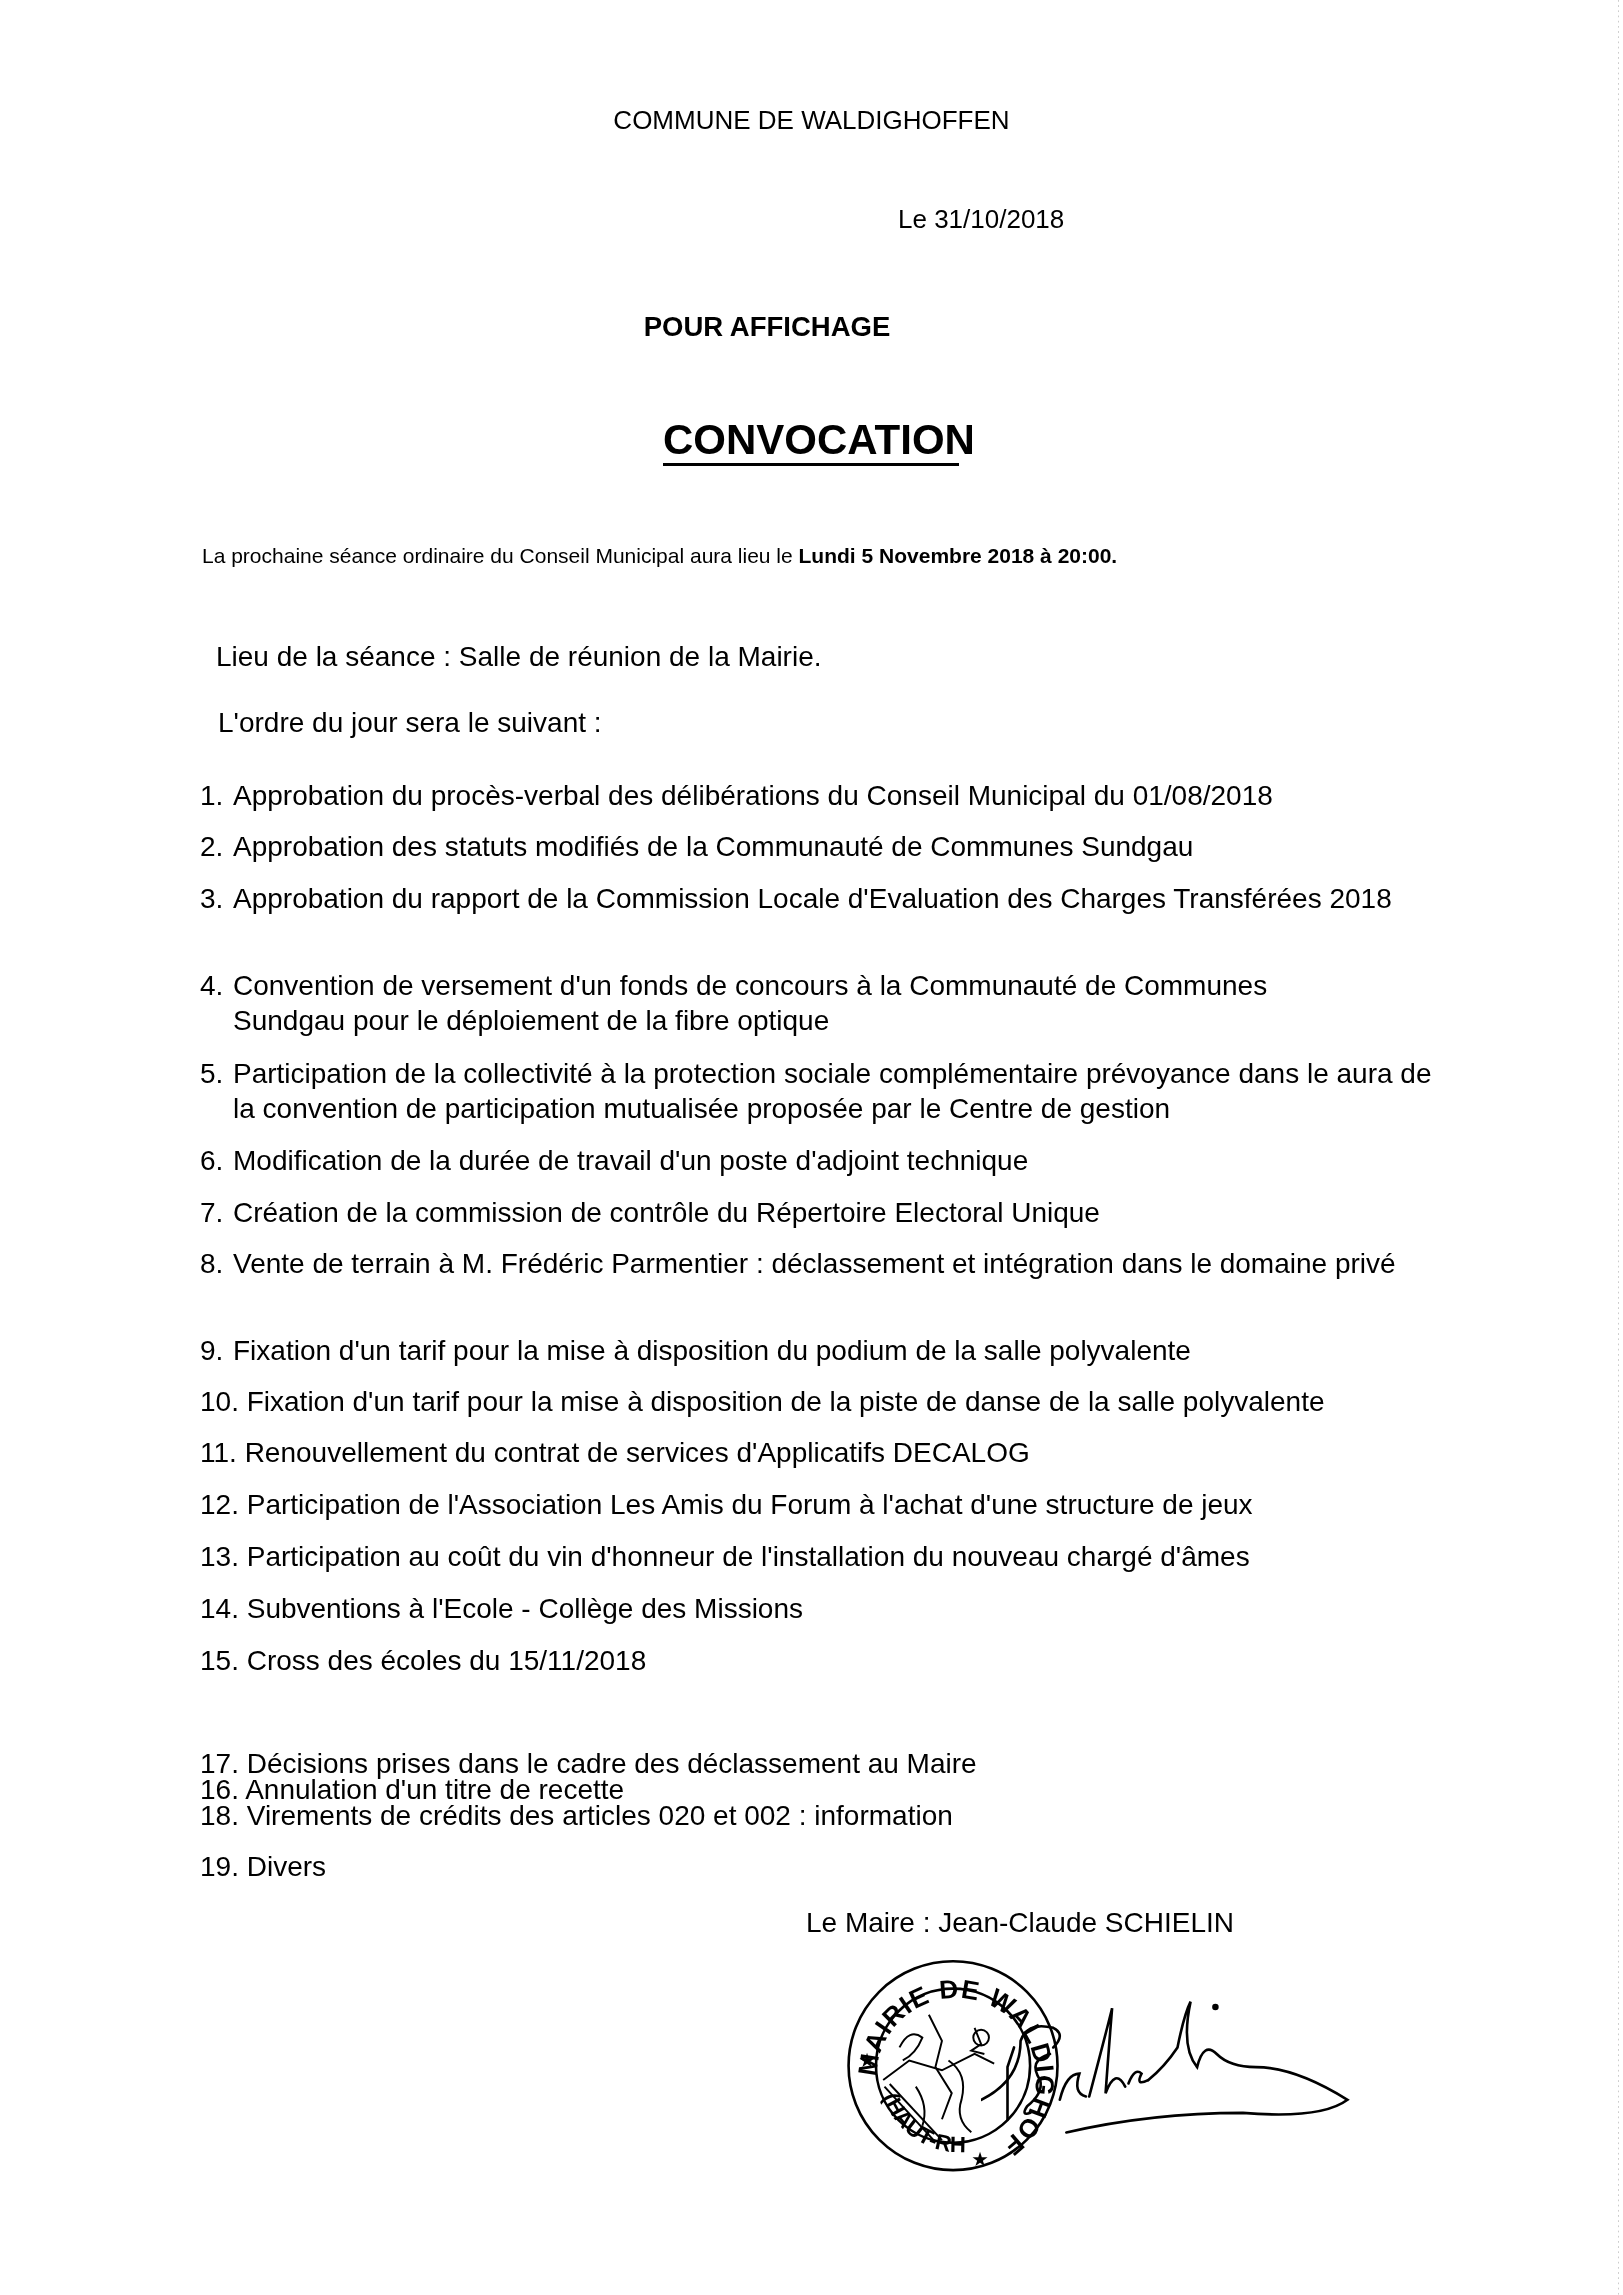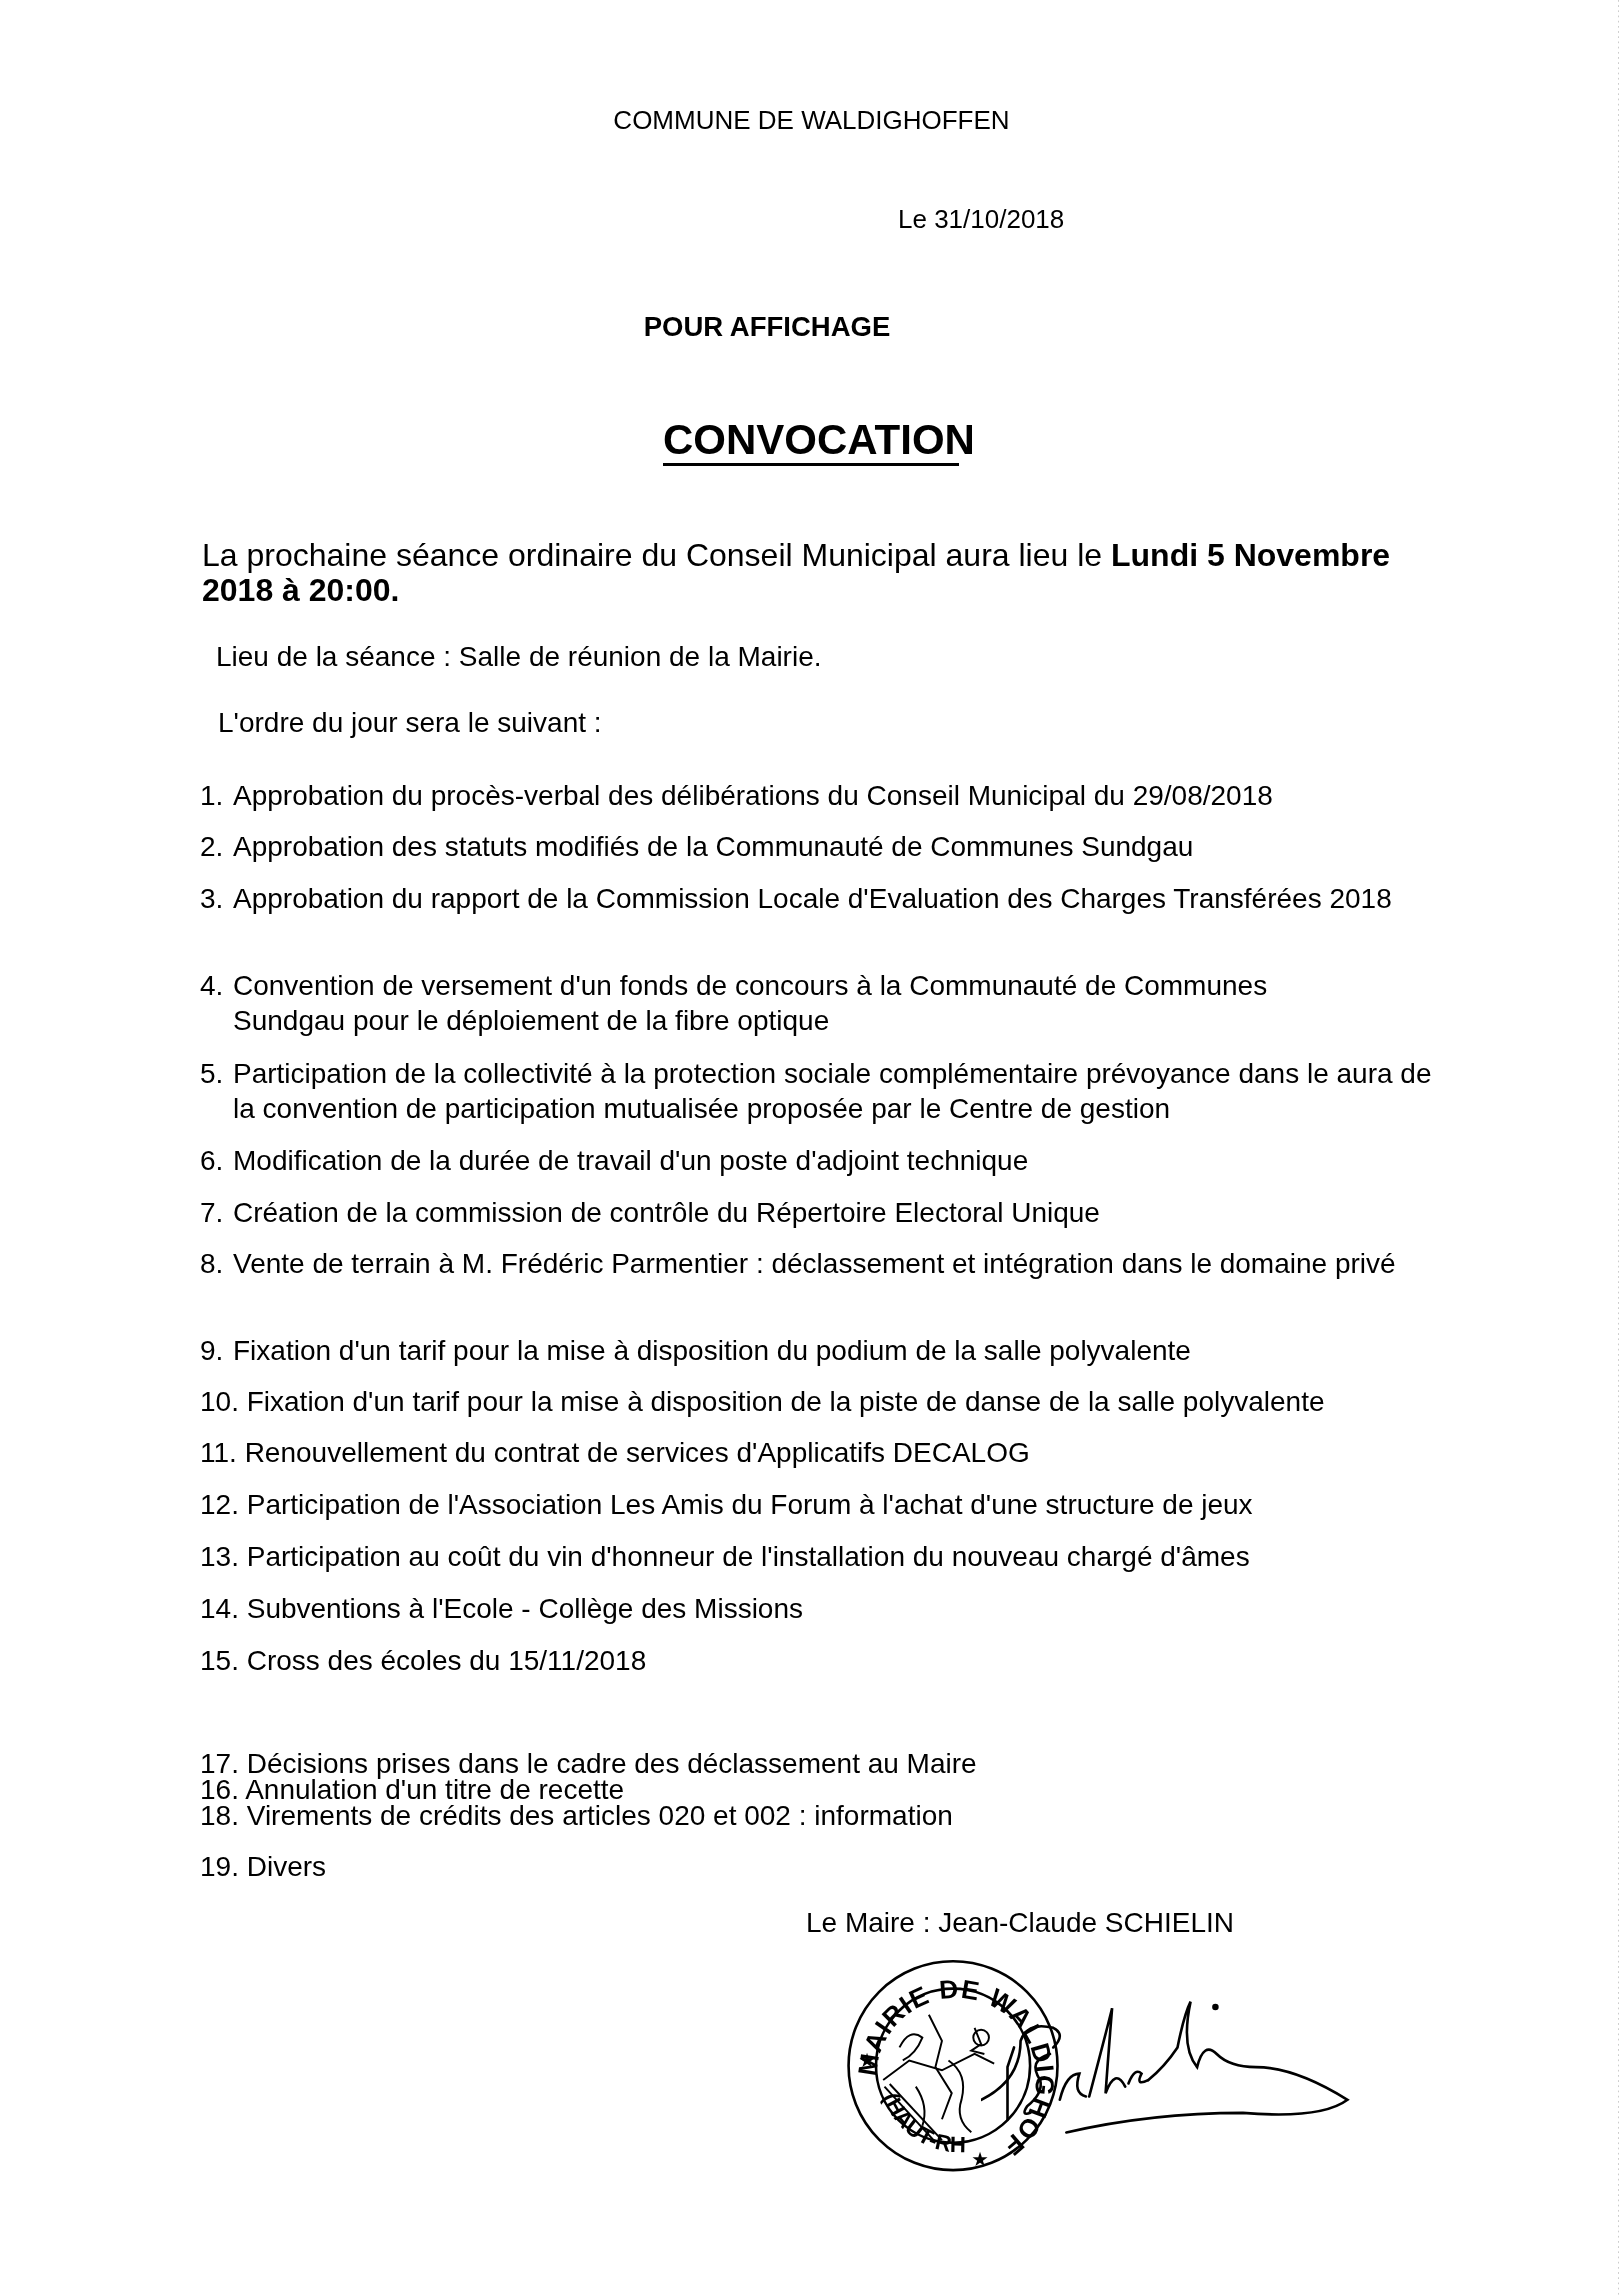--- a/index.html
+++ b/index.html
@@ -4,21 +4,21 @@
 <style>
   html, body { margin:0; padding:0; background:#ffffff; }
   body { width:1623px; height:2295px; position:relative; overflow:hidden;
          font-family:"Liberation Sans", sans-serif; color:#000; }
   .abs { position:absolute; white-space:nowrap; }
   .commune { left:0; width:1623px; text-align:center; top:105px; font-size:26px; padding-left:0; }
   .date { left:898px; top:204px; font-size:26px;text-align:right; }
   .affichage { left:0; width:1534px; top:311px; font-size:27.5px; font-weight:bold; text-align:center; }
   .convocation { left:663px; top:416px; font-size:42px; font-weight:bold; }
   .convocation .uline { position:absolute; left:0; top:47px; width:296px; height:3.3px; background:#000; }
-  .intro { left:202px; top:538px; font-size:32px; line-height:35px; white-space:normal; width:1243px; }
+  .intro { left:202px; top:538px; font-size:21px; line-height:35px; white-space:normal; width:1243px; }
   .intro b { font-weight:bold; }
   .lieu { left:216px; top:641px; font-size:28px; }
   .ordre { left:218px; top:707px; font-size:28px; }
   .item { position:absolute; left:200px; font-size:28px; line-height:35px; width:1249px; }
   .item .num { display:inline-block; }
   .item.low .num { width:33px; }
   .item .txt { }
   .item.low .txt { display:inline-block; vertical-align:top; width:1210px; white-space:normal; }
   .item.high .txt { display:inline; }
   .maire { left:806px; top:1907px; font-size:28px; }
@@ -39,21 +39,21 @@
   <span>CONVOCATION</span>
   <div class="uline"></div>
 </div>
 
 <div class="abs intro"><span>La prochaine séance ordinaire du Conseil Municipal aura lieu le </span><b>Lundi 5 Novembre 2018 à 20:00.</b></div>
 
 <div class="abs lieu">Lieu de la séance : Salle de réunion de la Mairie.</div>
 <div class="abs ordre">L'ordre du jour sera le suivant :</div>
 
 <div>
-  <div class="item low" style="top:778px"><span class="num">1.</span><span class="txt">Approbation du procès-verbal des délibérations du Conseil Municipal du 29/08/2018</span></div>
+  <div class="item low" style="top:778px"><span class="num">1.</span><span class="txt">Approbation du procès-verbal des délibérations du Conseil Municipal du 01/08/2018</span></div>
   <div class="item low" style="top:829px"><span class="num">2.</span><span class="txt">Approbation des statuts modifiés de la Communauté de Communes Sundgau</span></div>
   <div class="item low" style="top:881px"><span class="num">3.</span><span class="txt" style="width:1178px">Approbation du rapport de la Commission Locale d'Evaluation des Charges Transférées 2018</span></div>
   <div class="item low" style="top:968px"><span class="num">4.</span><span class="txt" style="width:1145px">Convention de versement d'un fonds de concours à la Communauté de Communes Sundgau pour le déploiement de la fibre optique</span></div>
   <div class="item low" style="top:1056px"><span class="num">5.</span><span class="txt">Participation de la collectivité à la protection sociale complémentaire prévoyance dans le aura de la convention de participation mutualisée proposée par le Centre de gestion</span></div>
   <div class="item low" style="top:1143px"><span class="num">6.</span><span class="txt">Modification de la durée de travail d'un poste d'adjoint technique</span></div>
   <div class="item low" style="top:1195px"><span class="num">7.</span><span class="txt">Création de la commission de contrôle du Répertoire Electoral Unique</span></div>
   <div class="item low" style="top:1246px"><span class="num">8.</span><span class="txt" style="width:1197px">Vente de terrain à M. Frédéric Parmentier : déclassement et intégration dans le domaine privé</span></div>
   <div class="item low" style="top:1333px"><span class="num">9.</span><span class="txt">Fixation d'un tarif pour la mise à disposition du podium de la salle polyvalente</span></div>
   <div class="item high" style="top:1384px"><span class="num">10.</span> <span class="txt">Fixation d'un tarif pour la mise à disposition de la piste de danse de la salle polyvalente</span></div>
   <div class="item high" style="top:1435px"><span class="num">11.</span> <span class="txt">Renouvellement du contrat de services d'Applicatifs DECALOG</span></div>

